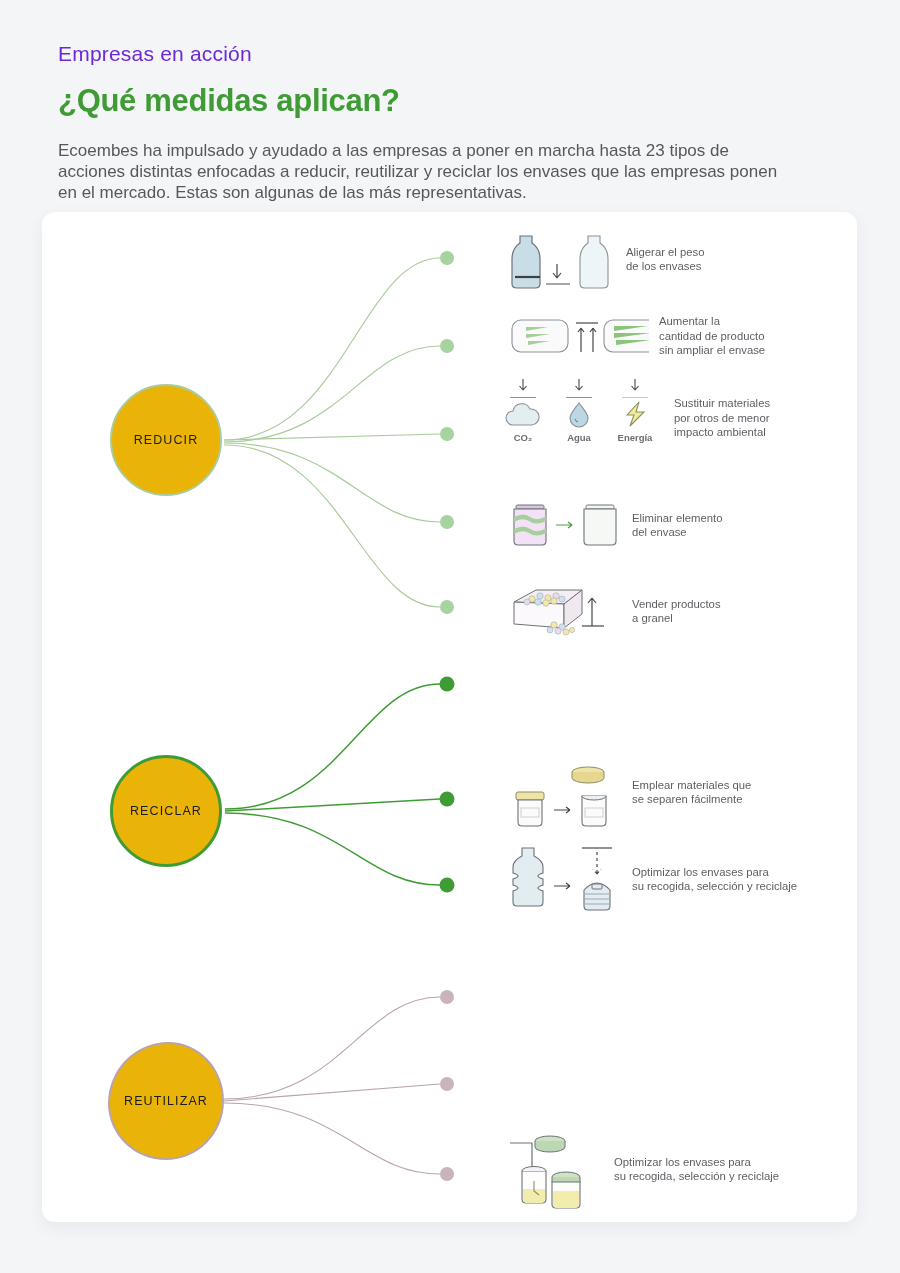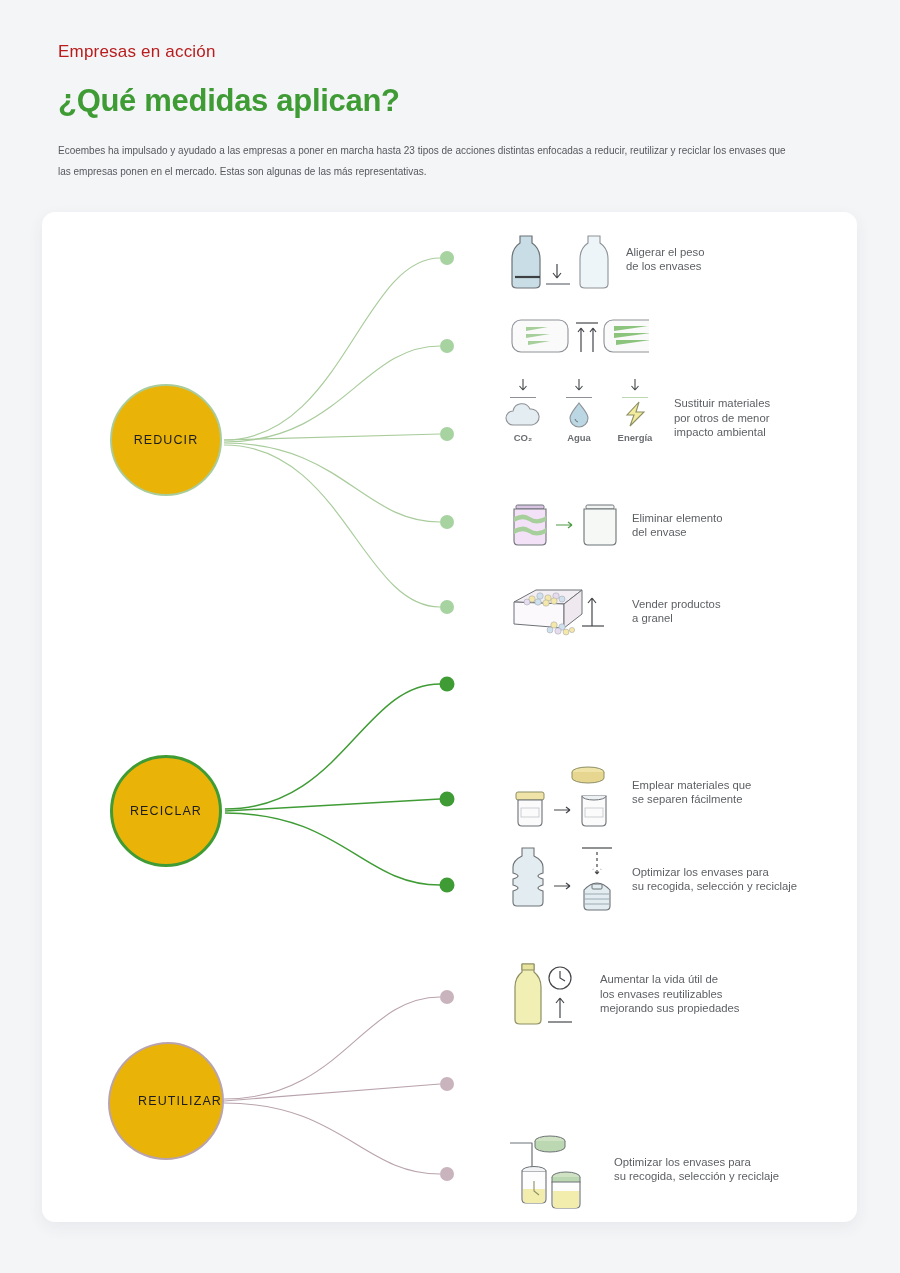--- a/index.html
+++ b/index.html
@@ -7,29 +7,29 @@
     width: 900px; height: 1273px;
     background: #f4f5f7;
     font-family: "Liberation Sans", sans-serif;
     -webkit-font-smoothing: antialiased;
   }
   .page { position: relative; width: 900px; height: 1273px; overflow: hidden; }
 
   
   .eyebrow {
     position: absolute; left: 58px; top: 42px;
-    font-size: 17px; color: #b91c1c; letter-spacing: .2px;
+    font-size: 21px; color: #6d28d9; letter-spacing: .2px;
   }
   .title {
     position: absolute; left: 58px; top: 83px;
     font-size: 31px; font-weight: 700; color: #3f9c35; letter-spacing: -.3px;
   }
   .intro {
     position: absolute; left: 58px; top: 140px; width: 742px;
-    font-size: 10px; line-height: 21px; color: #55585c;
+    font-size: 17px; line-height: 21px; color: #55585c;
   }
 
   
   .card {
     position: absolute; left: 42px; top: 212px;
     width: 815px; height: 1010px;
     background: #fff; border-radius: 13px;
     box-shadow: 0 5px 16px rgba(60,64,72,.065);
     overflow: hidden;
   }
@@ -40,21 +40,21 @@
   .hub {
     position: absolute; display: flex; align-items: center; justify-content: center;
     border-radius: 50%; background: #eab308;
   }
   .hub span { font-size: 12.5px; letter-spacing: 1.1px; color: #1d1d1d; white-space: nowrap; }
   .hub-reducir   { left: 68px;  top: 172px; width: 112px; height: 112px;
                    border: 2px solid #a9cc9c; }
   .hub-reciclar  { left: 68px;  top: 543px; width: 112px; height: 112px;
                    border: 3px solid #3f9c35; }
   .hub-reutilizar{ left: 66px;  top: 830px; width: 116px; height: 118px;
-                   border: 2px solid #b9a3ad; border-radius: 52% 48% 50% 50% / 52% 50% 50% 48%; justify-content: flex-end; }
+                   border: 2px solid #b9a3ad; border-radius: 52% 48% 50% 50% / 52% 50% 50% 48%; }
 
   
   .row { position: absolute; display: flex; align-items: center; }
   .icons { position: relative; display: flex; align-items: center; }
   .label {
     font-size: 11.3px; line-height: 14.5px; color: #5c5f63;
     white-space: pre-line; margin-left: 10px;
   }
   .unit { display: flex; flex-direction: column; align-items: center; }
   .unit-cap { font-size: 9.5px; color: #6b6e72; margin-top: 4px; }
@@ -144,20 +144,23 @@
             <path d="M77,40 v-24 M77,16 l-3,4 M77,16 l3,4" stroke="#44474b" stroke-width="1.2" fill="none"></path>
             <path d="M89,40 v-24 M89,16 l-3,4 M89,16 l3,4" stroke="#44474b" stroke-width="1.2" fill="none"></path>
             <rect x="100" y="8" width="56" height="32" rx="9" fill="#fafafa" stroke="#8d9196" stroke-width="1.1"></rect>
             <g fill="#8cc47e">
               <path d="M110,14 h34 l-34,5 z"></path>
                 <path d="M110,21 h36 l-36,5 z"></path>
                 <path d="M112,28 h34 l-34,5 z"></path>
             </g>
           </svg>
         </div>
+        <div class="label">Aumentar la
+cantidad de producto
+sin ampliar el envase</div>
       </div>
 
       <div class="row" style="left:460px; top:166px;">
         <div class="icons" style="gap:14px;font-weight:bold;">
           <div class="unit">
             <svg width="14" height="16" viewBox="0 0 14 16">
                 <path d="M7,1 v11 M7,12 l-3.5,-4 M7,12 l3.5,-4" stroke="#44474b" stroke-width="1.1" fill="none"></path>
               </svg>
             <div class="vbar"></div>
             <svg width="42" height="28" viewBox="0 0 42 28">
@@ -273,35 +276,20 @@
                 <path d="M84,57 h26"></path>
                 <path d="M84,62 h26"></path>
               </g>
             <rect x="92" y="42" width="10" height="5" rx="1" fill="#e3edf1" stroke="#6d7276" stroke-width="1"></rect>
           </svg>
         </div>
         <div class="label">Optimizar los envases para
 su recogida, selección y reciclaje</div>
       </div>
 
-      <div class="row" style="left:462px; top:748px;">
-        <div class="icons">
-          <svg width="86" height="68" viewBox="0 0 86 68">
-            <path d="M18,4 h12 v8 c5,4 7,9 7,15 v33 c0,3 -2,4 -5,4 h-16 c-3,0 -5,-1 -5,-4 v-33 c0,-6 2,-11 7,-15 z" fill="#f2efb4" stroke="#8d8f64" stroke-width="1.2"></path>
-            <path d="M18,4 h12 v6 h-12 z" fill="#e8e49d" stroke="#8d8f64" stroke-width="1"></path>
-            <circle cx="56" cy="18" r="11" fill="none" stroke="#44474b" stroke-width="1.2"></circle>
-            <path d="M56,11 v7 l5,3" stroke="#44474b" stroke-width="1.2" fill="none"></path>
-            <path d="M56,58 v-20 M56,38 l-4,5 M56,38 l4,5" stroke="#44474b" stroke-width="1.2" fill="none"></path>
-            <path d="M44,62 h24" stroke="#44474b" stroke-width="1.2"></path>
-          </svg>
-        </div>
-        <div class="label">Aumentar la vida útil de
-los envases reutilizables
-mejorando sus propiedades</div>
-      </div>
 
 
       <div class="row" style="left:452px; top:915px;">
         <div class="icons">
           <svg width="110" height="84" viewBox="0 0 110 84">
             <path d="M16,16 h22 v28" stroke="#6d7276" stroke-width="1.2" fill="none" stroke-linejoin="round"></path>
             <ellipse cx="56" cy="14" rx="15" ry="5" fill="#cfe3c4" stroke="#6d7276" stroke-width="1"></ellipse>
             <path d="M41,14 v6 a15,5 0 0 0 30,0 v-6" fill="#bcd8b2" stroke="#6d7276" stroke-width="1"></path>
             <path d="M28,44 h24 v28 q0,4 -4,4 h-16 q-4,0 -4,-4 z" fill="#fdfdfd" stroke="#6d7276" stroke-width="1.1"></path>
             <path d="M28,44 a12,4.5 0 0 1 24,0" fill="#f1f3f4" stroke="#6d7276" stroke-width="1"></path>

